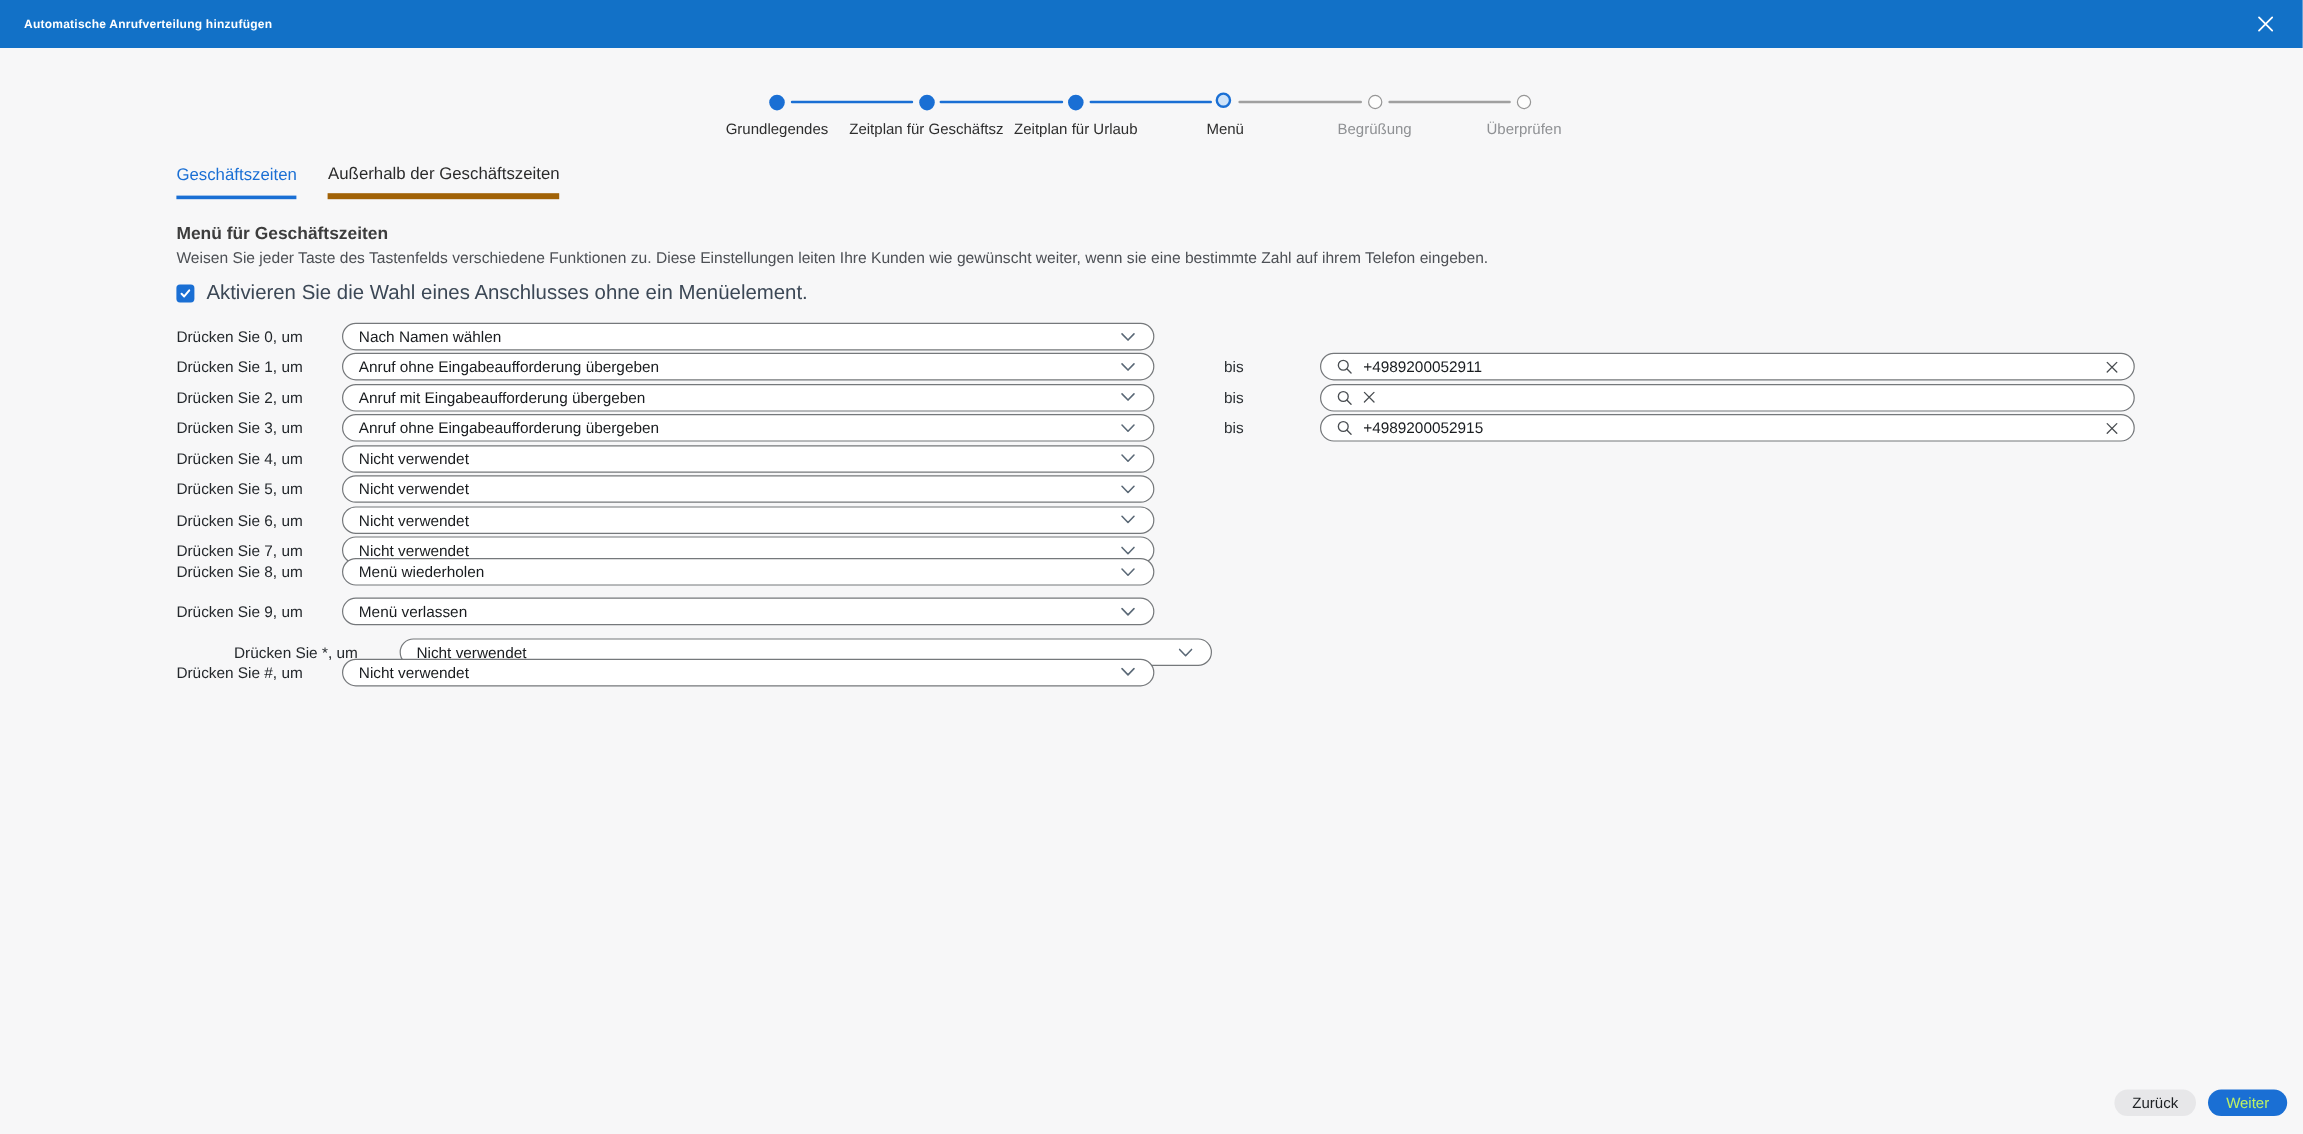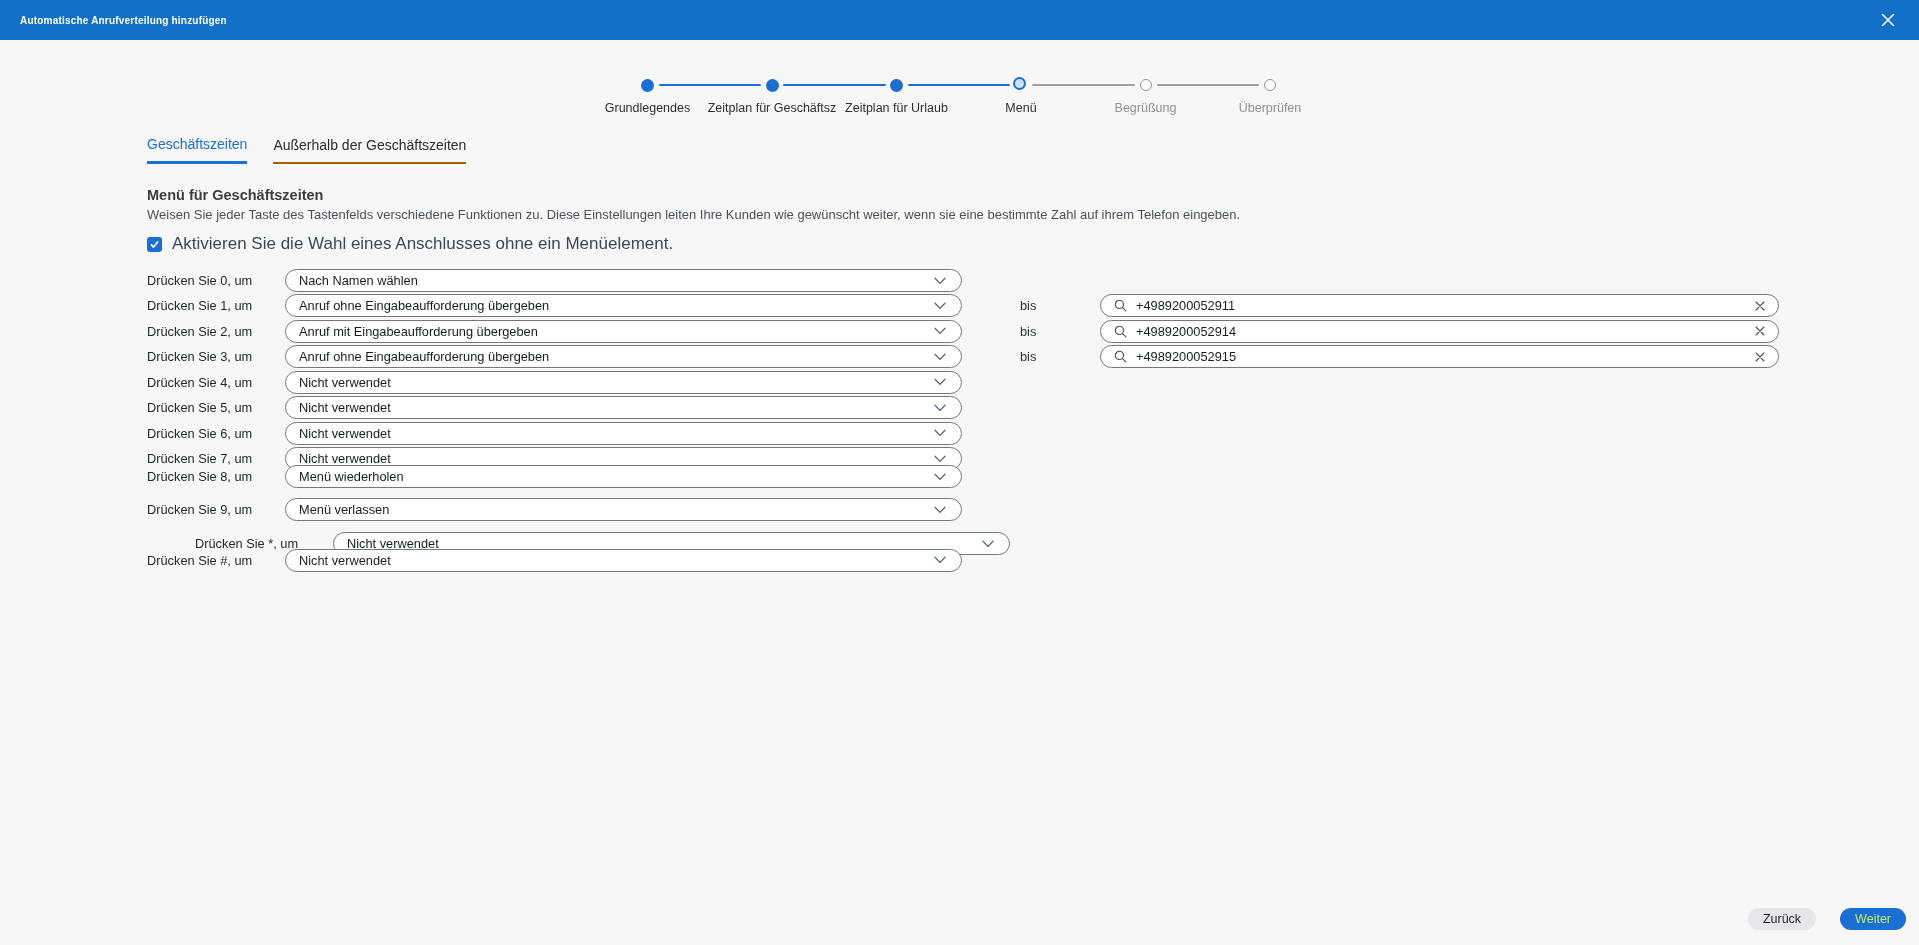--- a/index.html
+++ b/index.html
@@ -39,21 +39,21 @@
   .step-line.gray{background:#a0a0a0;}
   .step-label{
     position:absolute;width:180px;text-align:center;font-size:12.5px;
     color:#2e2e2e;white-space:nowrap;overflow:hidden;
   }
   .step-label.muted{color:var(--muted);}
   
   .tabs{position:absolute;left:147px;top:136px;display:flex;gap:26px;}
   .tab{font-size:14px;padding-bottom:9px;cursor:pointer;background:none;border:none;font-family:inherit;}
   .tab.active{color:var(--accent);border-bottom:3px solid var(--accent);}
-  .tab.inactive{color:#2b2b2b;border-bottom:2px solid #a16207;}
+  .tab.inactive{color:#2b2b2b;border-bottom:5px solid #a16207;}
   
   .section-heading{position:absolute;left:147px;top:187px;font-size:14.5px;color:#3d3d3d;}
   .section-desc{position:absolute;left:147px;top:207px;font-size:13px;color:var(--text2);}
   
   .checkbox-row{position:absolute;left:147px;top:234px;display:flex;align-items:center;gap:10px;cursor:pointer;}
   .checkbox-box{width:15px;height:15px;border-radius:3px;background:var(--accent);display:flex;align-items:center;justify-content:center;flex:none;}
   .checkbox-label{font-size:17px;color:#3c4856;}
   
   .form-row{position:absolute;left:0;width:100%;height:23px;}
   .row-label{position:absolute;left:147px;top:0;line-height:23px;font-size:12.8px;color:#24282c;}
@@ -66,21 +66,21 @@
   .select-value{font-size:12.8px;color:#191c1f;white-space:nowrap;}
   .transfer-bis{position:absolute;left:1020px;top:0;line-height:23px;font-size:12.8px;color:#2c3034;}
   .search-field{
     position:absolute;left:1100px;top:0;width:679px;height:23px;
     border:1px solid var(--border);border-radius:12px;background:#fff;
     display:flex;align-items:center;gap:9px;padding:0 13px;cursor:text;
   }
   .search-value{font-size:12.8px;color:#191c1f;flex:1;white-space:nowrap;}
   .clear-btn{display:flex;align-items:center;cursor:pointer;background:none;border:none;padding:0;}
   
-  .footer{position:absolute;right:13px;top:908px;display:flex;gap:24px;}
+  .footer{position:absolute;right:13px;top:908px;display:flex;gap:10px;}
   .btn{height:22px;line-height:22px;border:none;border-radius:11px;padding:0 15px;font-size:12.5px;font-family:inherit;cursor:pointer;}
   .btn-back{background:var(--back-bg);color:#1d2023;}
   .btn-next{background:var(--accent);color:#bef264;}
   svg{display:block;}
 </style>
 </head>
 <body>
 
 <header class="titlebar">
   <span class="titlebar-title">Automatische Anrufverteilung hinzufügen</span>
@@ -168,21 +168,20 @@
       <svg width="12" height="8" viewBox="0 0 12 8">
         <polyline points="1,1.2 6,6.4 11,1.2" stroke="#5a6876" stroke-width="1.3" fill="none" stroke-linecap="round" stroke-linejoin="round"></polyline>
       </svg>
     </div>
     <span class="transfer-bis">bis</span>
     <div class="search-field">
       <svg width="13" height="13" viewBox="0 0 14 14">
         <circle cx="5.8" cy="5.8" r="4.4" stroke="#4a4e52" stroke-width="1.2" fill="none"></circle>
         <line x1="9.2" y1="9.2" x2="12.8" y2="12.8" stroke="#4a4e52" stroke-width="1.2" stroke-linecap="round"></line>
       </svg>
-      <span class="search-value">+4989200052914</span>
       <button class="clear-btn">
         <svg width="10" height="10" viewBox="0 0 10 10">
           <path d="M1 1 L9 9 M9 1 L1 9" stroke="#4a4e52" stroke-width="1.1" fill="none" stroke-linecap="round"></path>
         </svg>
       </button>
     </div>
   </div>
     <div class="form-row" style="top: 345.35px;">
     <span class="row-label">Drücken Sie 3, um</span>
     <div class="select">

